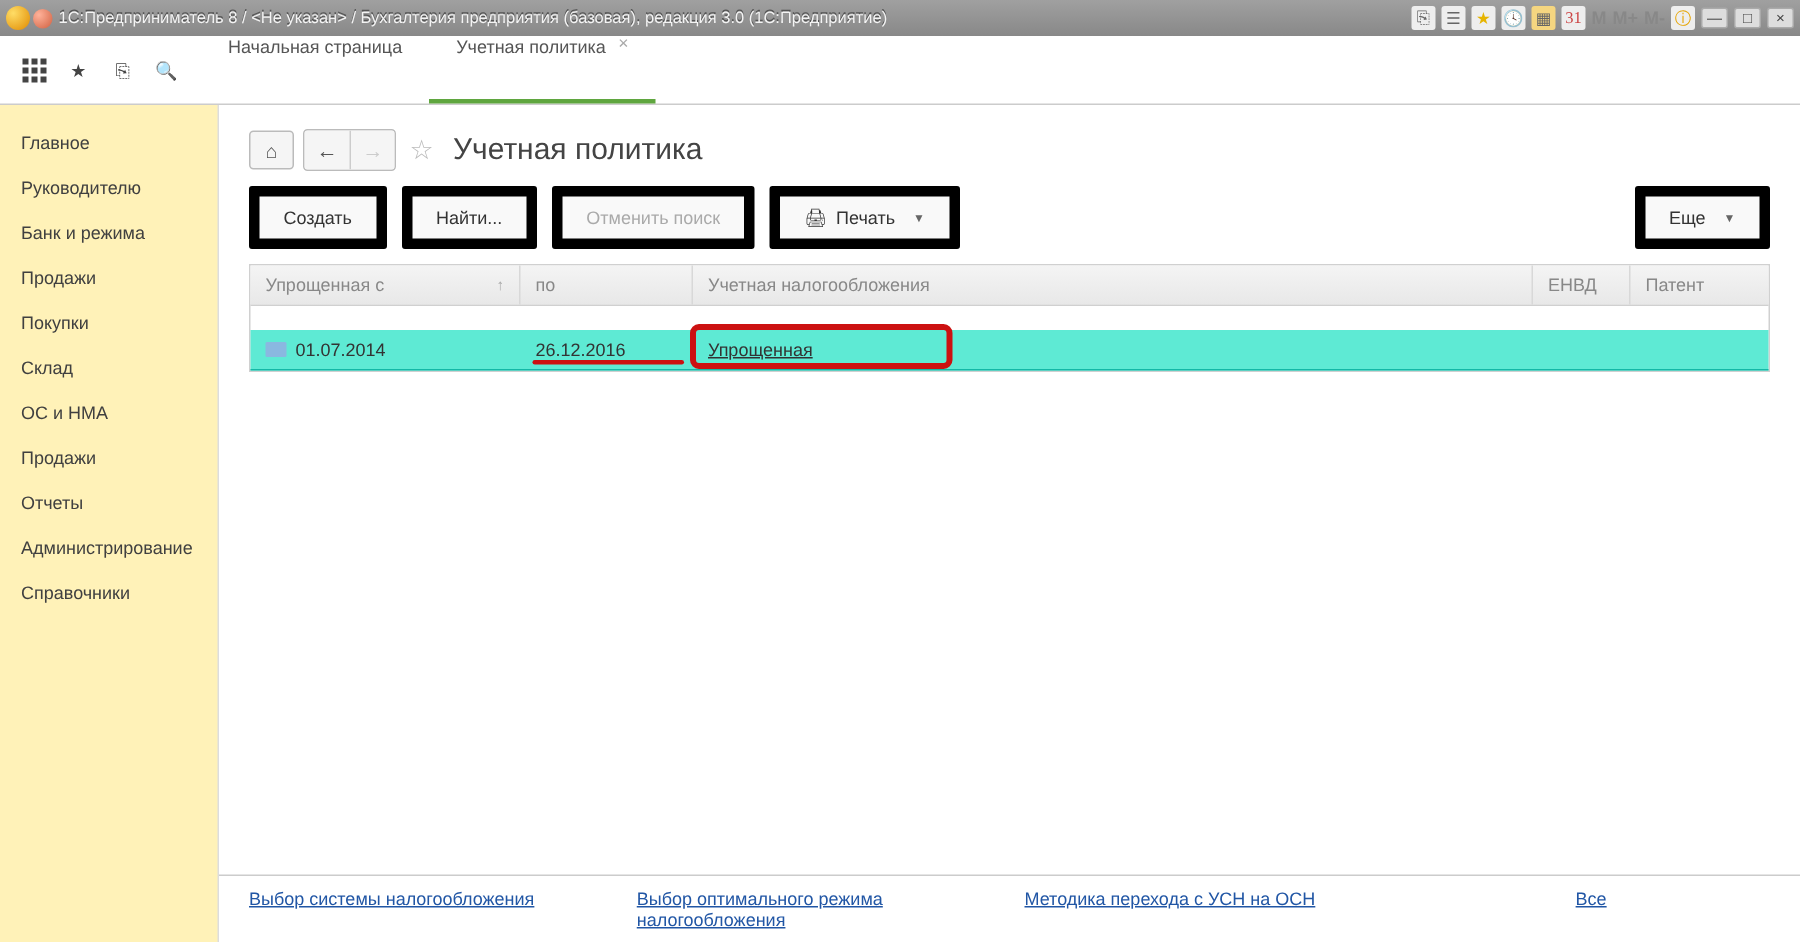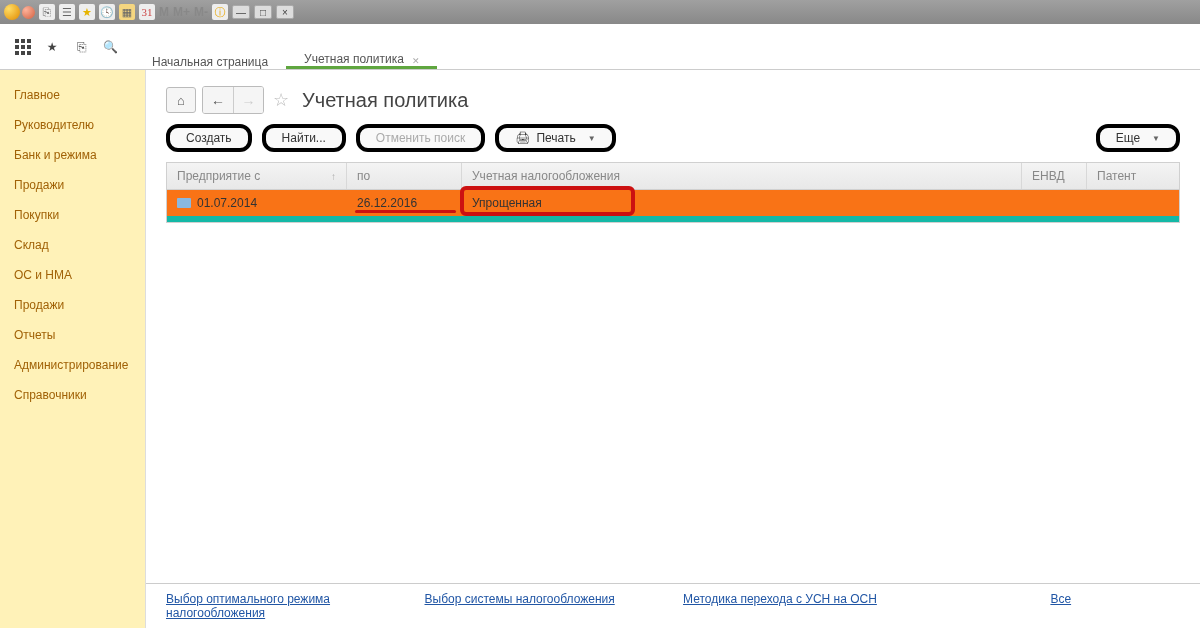--- a/index.html
+++ b/index.html
@@ -13,53 +13,53 @@
   .tb-right { display: flex; gap: 4px; align-items: center; }
   .tb-right .sq { width: 16px; height: 16px; display: flex; align-items: center; justify-content: center; font-size: 11px; color: #666; background: #eee; border-radius:2px; }
   .tb-right .txt { font-weight: bold; color: #888; }
   .win-btn { width: 18px; height: 14px; background: #ddd; border:1px solid #aaa; border-radius:2px; display:flex; align-items:center; justify-content:center; font-size:10px; color:#444;}
 
   
   .toolbar { height: 46px; background: #fff; border-bottom: 1px solid #ccc; display: flex; align-items: center; }
   .tool-left { width: 134px; display: flex; align-items: center; justify-content: space-around; padding: 0 8px; }
   .tool-ic { width: 18px; height: 18px; color: #444; display:flex; align-items:center; justify-content:center; cursor:pointer; }
   .tabs { display: flex; height: 100%; }
-  .tab { padding: 0 18px; display:flex; align-items:flex-end; height:100%; color:#555; cursor:pointer; position:relative; }
+  .tab { padding: 0 18px; display:flex; align-items:flex-start; height:100%; color:#555; cursor:pointer; position:relative; }
   .tab.active { border-bottom: 3px solid #5fa63f; }
   .tab .close-x { margin-left:8px; color:#aaa; font-size:9px; }
 
   .main { display: flex; height: calc(100% - 24px - 46px); }
 
   
   .sidebar { width: 146px; background: #fff2b8; padding: 10px 0; border-right: 1px solid #ddd; }
-  .sb-item { padding: 8px 14px; color: #a16207; font-size: 12px; cursor:pointer; }
+  .sb-item { padding: 8px 14px; color: #404040; font-size: 12px; cursor:pointer; }
 
   
   .content { flex: 1; display:flex; flex-direction:column; background:#fff; position:relative; overflow:hidden;}
 
   .hdr { padding: 16px 20px 10px; display:flex; align-items:center; gap:6px;}
   .hdr .hbtn { width:30px; height:26px; border:1px solid #bbb; border-radius:3px; background:#f5f5f5; display:flex; align-items:center; justify-content:center; cursor:pointer; font-size:13px; color:#555;}
   .hdr .nav { display:flex; border:1px solid #bbb; border-radius:3px; overflow:hidden;}
   .hdr .nav .nb { width:30px; height:26px; background:#f5f5f5; display:flex; align-items:center; justify-content:center; cursor:pointer; color:#555; font-size:14px;}
   .hdr .nav .nb + .nb { border-left:1px solid #ccc; }
   .hdr .star { width:22px; height:22px; color:#bbb; display:flex; align-items:center; justify-content:center; font-size:18px;}
   .hdr h1 { font-size: 20px; font-weight: normal; color:#444; margin-left:4px;}
 
   .cmdbar { padding: 0 20px 10px; display:flex; gap:10px; align-items:center;}
   .cmdbar .right { margin-left:auto; }
-  .btn { height:28px; padding: 0 16px; border:4px solid #000000; border-radius:12px; background:#f9f9f9; font-size:12px; color:#333; cursor:pointer; display:flex; align-items:center; gap:6px;}
+  .btn { height:42px; padding: 0 16px; border:7px solid #000000; border-radius:2px; background:#f9f9f9; font-size:12px; color:#333; cursor:pointer; display:flex; align-items:center; gap:6px;}
   .btn.disabled { color:#aaa; }
   .btn .dd { font-size:8px; color:#666; margin-left:6px; }
 
   
   .tbl { margin: 0 20px; border:1px solid #d0d0d0; flex:0 0 auto;}
   .thead { display:flex; background: linear-gradient(#f4f4f4,#e8e8e8); border-bottom:1px solid #d0d0d0; }
   .th { padding: 6px 10px; color:#888; font-size:12px; border-right:1px solid #d8d8d8; display:flex; align-items:center;}
   .th .sort { margin-left:auto; color:#aaa; font-size:10px;}
-  .trow { display:flex; background:#f97316; border-bottom:6px solid #14b8a6; color:#333; }
+  .trow { display:flex; background:#5eead4; border-bottom:1px solid #14b8a6; color:#333;margin-top:16px; }
   .td { padding: 6px 10px; font-size:12px; display:flex; align-items:center; gap:6px; position:relative; }
   .underline-red::after { content:""; position:absolute; left:8px; right:6px; bottom:3px; height:3px; background:#c11; border-radius:2px; }
   .red-box { position:absolute; border:4px solid #c11; border-radius:6px; left:-2px; top:-4px; width:175px; height:30px; pointer-events:none;}
   .doc-ic { width:14px; height:10px; background:#8ab8e0; border-radius:1px; }
 
   .col-start { width:180px; }
   .col-end { width:115px;text-align:right; }
   .col-tax { width:560px; }
   .col-envd { width:65px; }
   .col-patent { width:86px; }
@@ -75,20 +75,21 @@
   .grid-ic span{width:4px;height:4px;background:#444;}
 </style>
 </head>
 <body>
 
 <div class="titlebar">
   <div class="tb-icons-left">
     <span class="tb-circle" style="background:radial-gradient(circle at 30% 30%, #ffdd66, #e08a00);"></span>
     <span class="tb-circle" style="background:radial-gradient(circle at 30% 30%, #ffb29a, #d06040); width:13px;height:13px;"></span>
   </div>
+  <div class="tb-title">1С:Предприниматель 8 / &lt;Не указан&gt; / Бухгалтерия предприятия (базовая), редакция 3.0  (1С:Предприятие)</div>
   <div class="tb-right">
     <span class="sq">⎘</span>
     <span class="sq">☰</span>
     <span class="sq" style="color:#e6b400;">★</span>
     <span class="sq">🕓</span>
     <span class="sq" style="background:#f5d680;">▦</span>
     <span class="sq" style="color:#c44;font-family:Liberation Serif, serif;">31</span>
     <span class="txt">M</span>
     <span class="txt">M+</span>
     <span class="txt">M-</span>
@@ -170,21 +171,21 @@
         <button class="btn">
           <span>Еще</span>
           <span class="dd">▼</span>
         </button>
       </div>
     </div>
 
     <div class="tbl">
       <div class="thead">
         <div class="th col-start">
-          <span>Предприятие с</span>
+          <span>Упрощенная с</span>
           <span class="sort">↑</span>
         </div>
         <div class="th col-end">
             <span>по</span>
           </div>
         <div class="th col-tax">
             <span>Учетная налогообложения</span>
           </div>
         <div class="th col-envd">
             <span>ЕНВД</span>
@@ -194,32 +195,32 @@
           </div>
       </div>
       <div class="trow">
         <div class="td col-start">
           <span class="doc-ic"></span>
           <span>01.07.2014</span>
         </div>
         <div class="td col-end underline-red">
           <span>26.12.2016</span>
         </div>
-        <div class="td col-tax" style="position:relative;">
+        <div class="td col-tax" style="position:relative;text-decoration:underline;">
           <span>Упрощенная</span>
           <span class="red-box"></span>
         </div>
         <div class="td col-envd"></div>
         <div class="td col-patent"></div>
       </div>
     </div>
 
     <div class="flex-spacer"></div>
 
     <div class="footer">
+      <div class="col"><a>Выбор системы налогообложения</a></div>
       <div class="col"><a>Выбор оптимального режима налогообложения</a></div>
-      <div class="col"><a>Выбор системы налогообложения</a></div>
       <div class="col"><a>Методика перехода с УСН на ОСН</a></div>
       <div class="col r"><a>Все</a></div>
     </div>
 
   </div>
 </div>
 
 </body></html>

